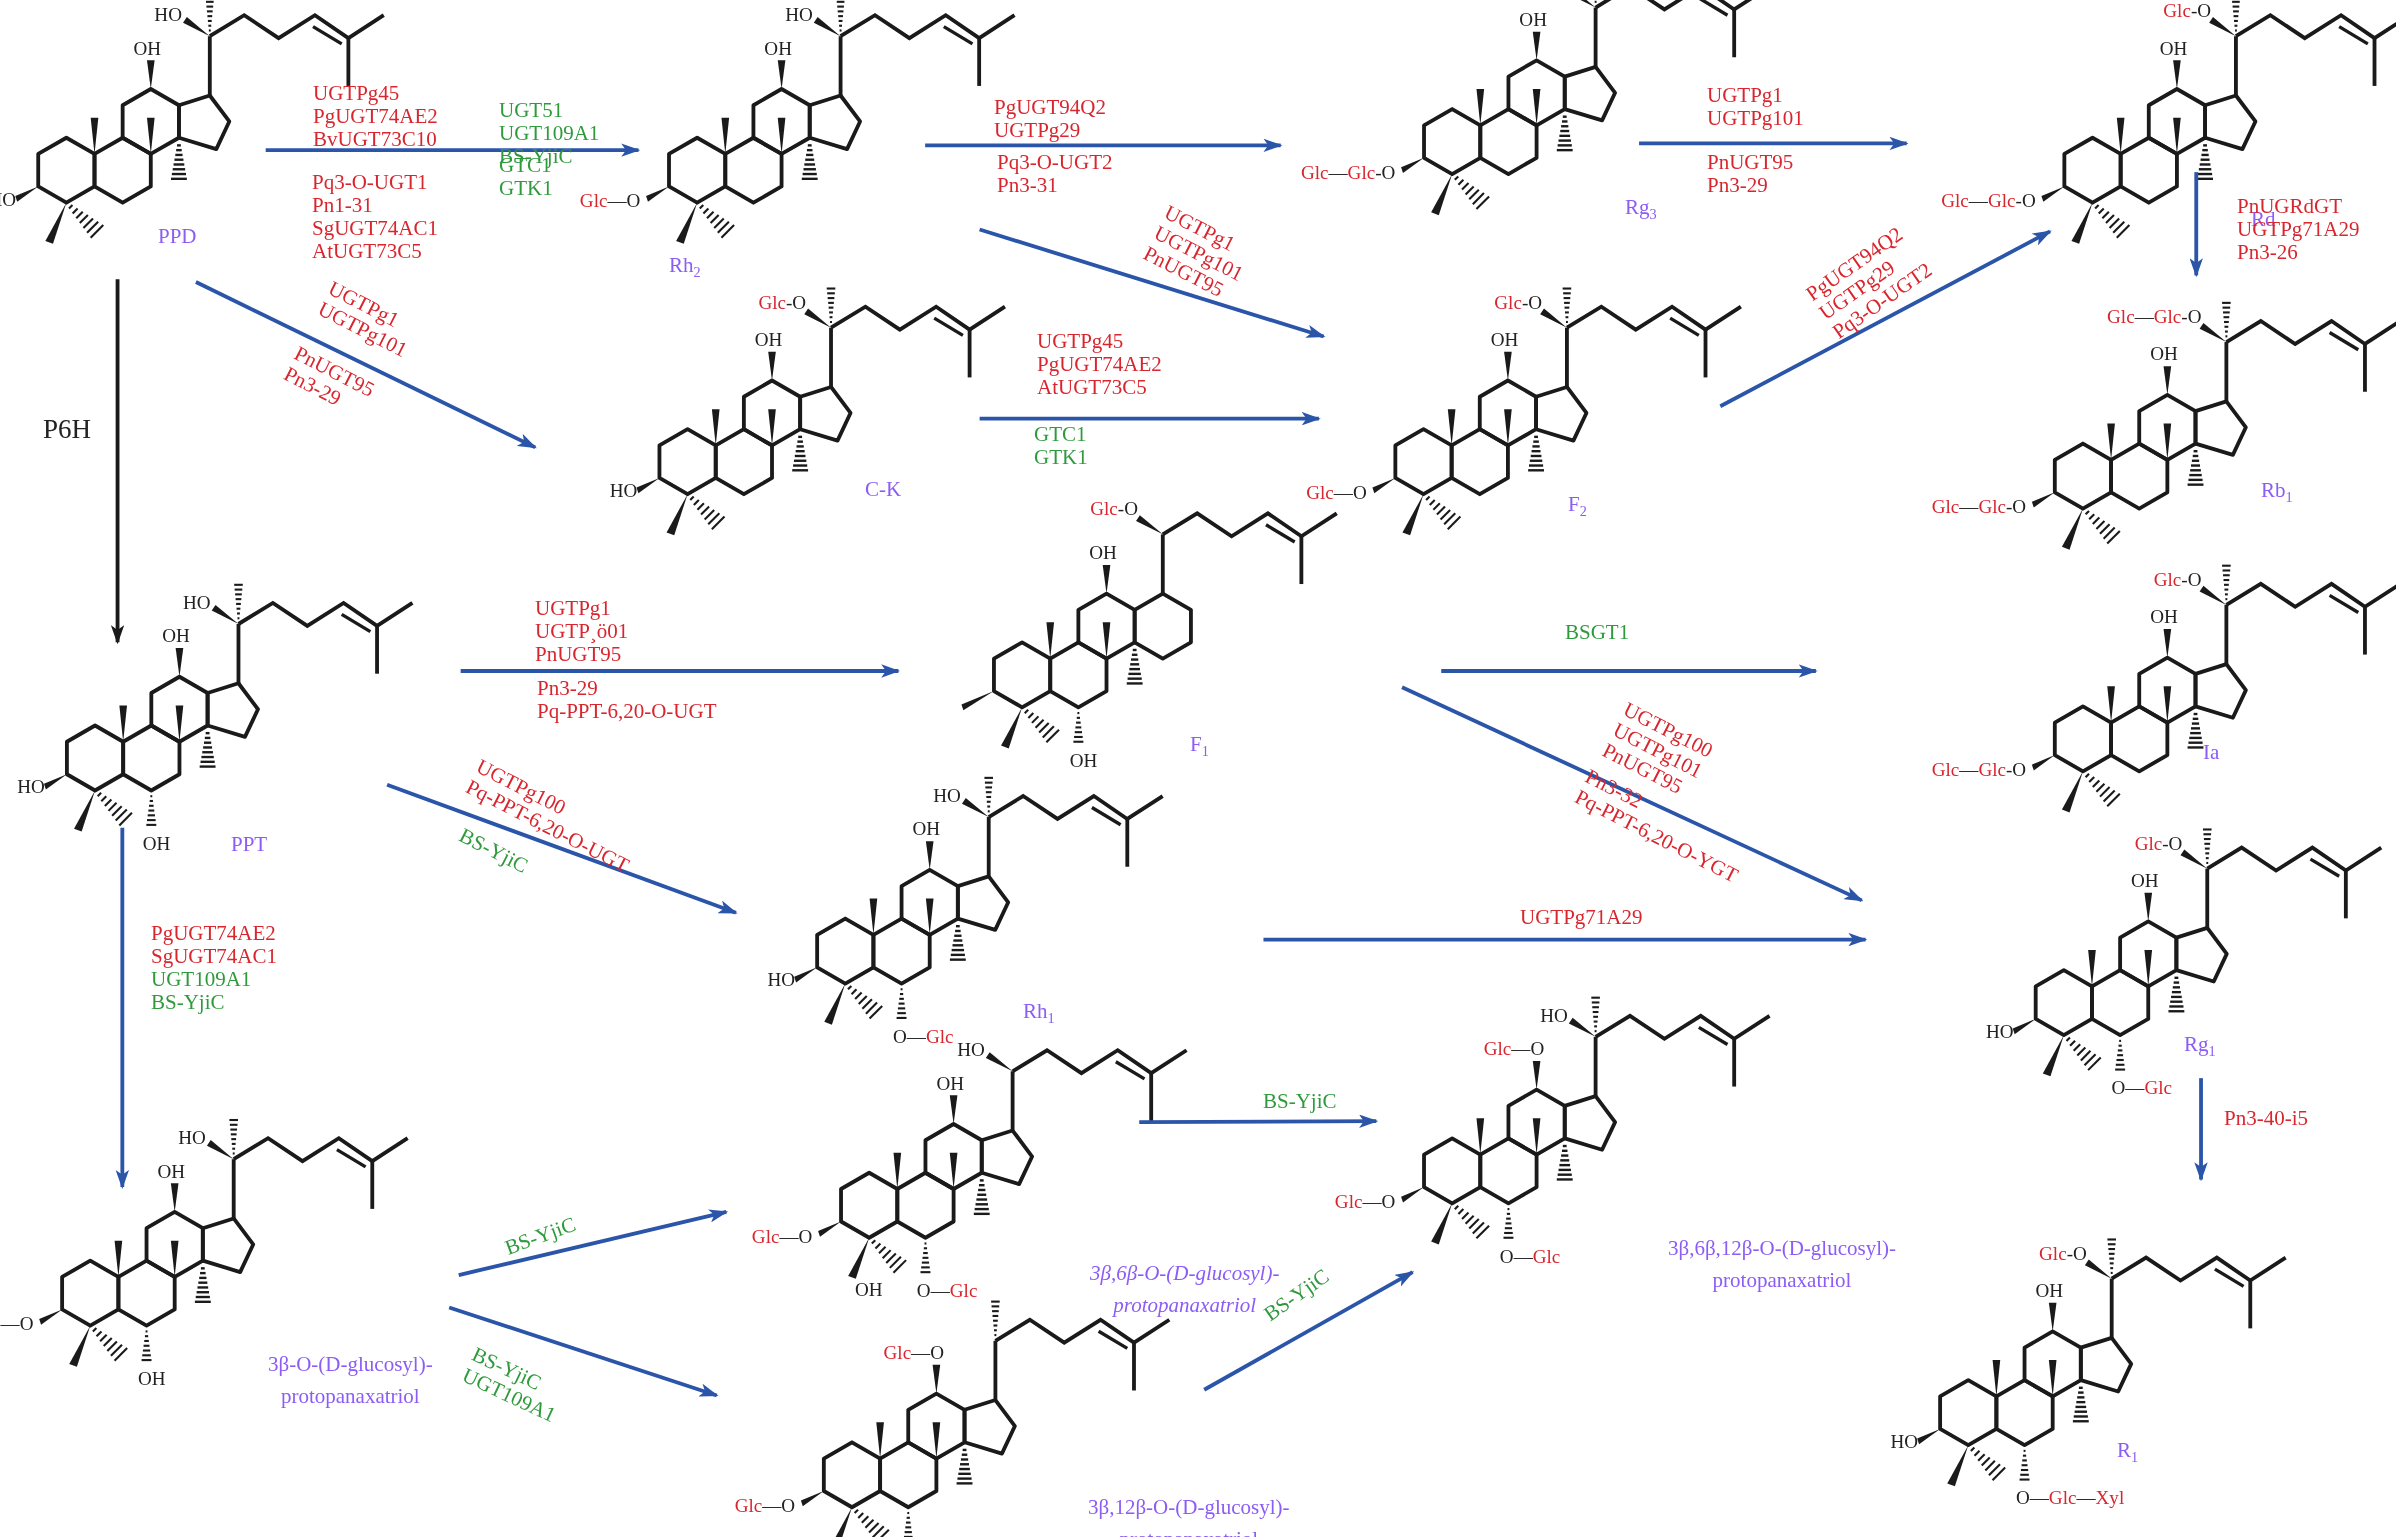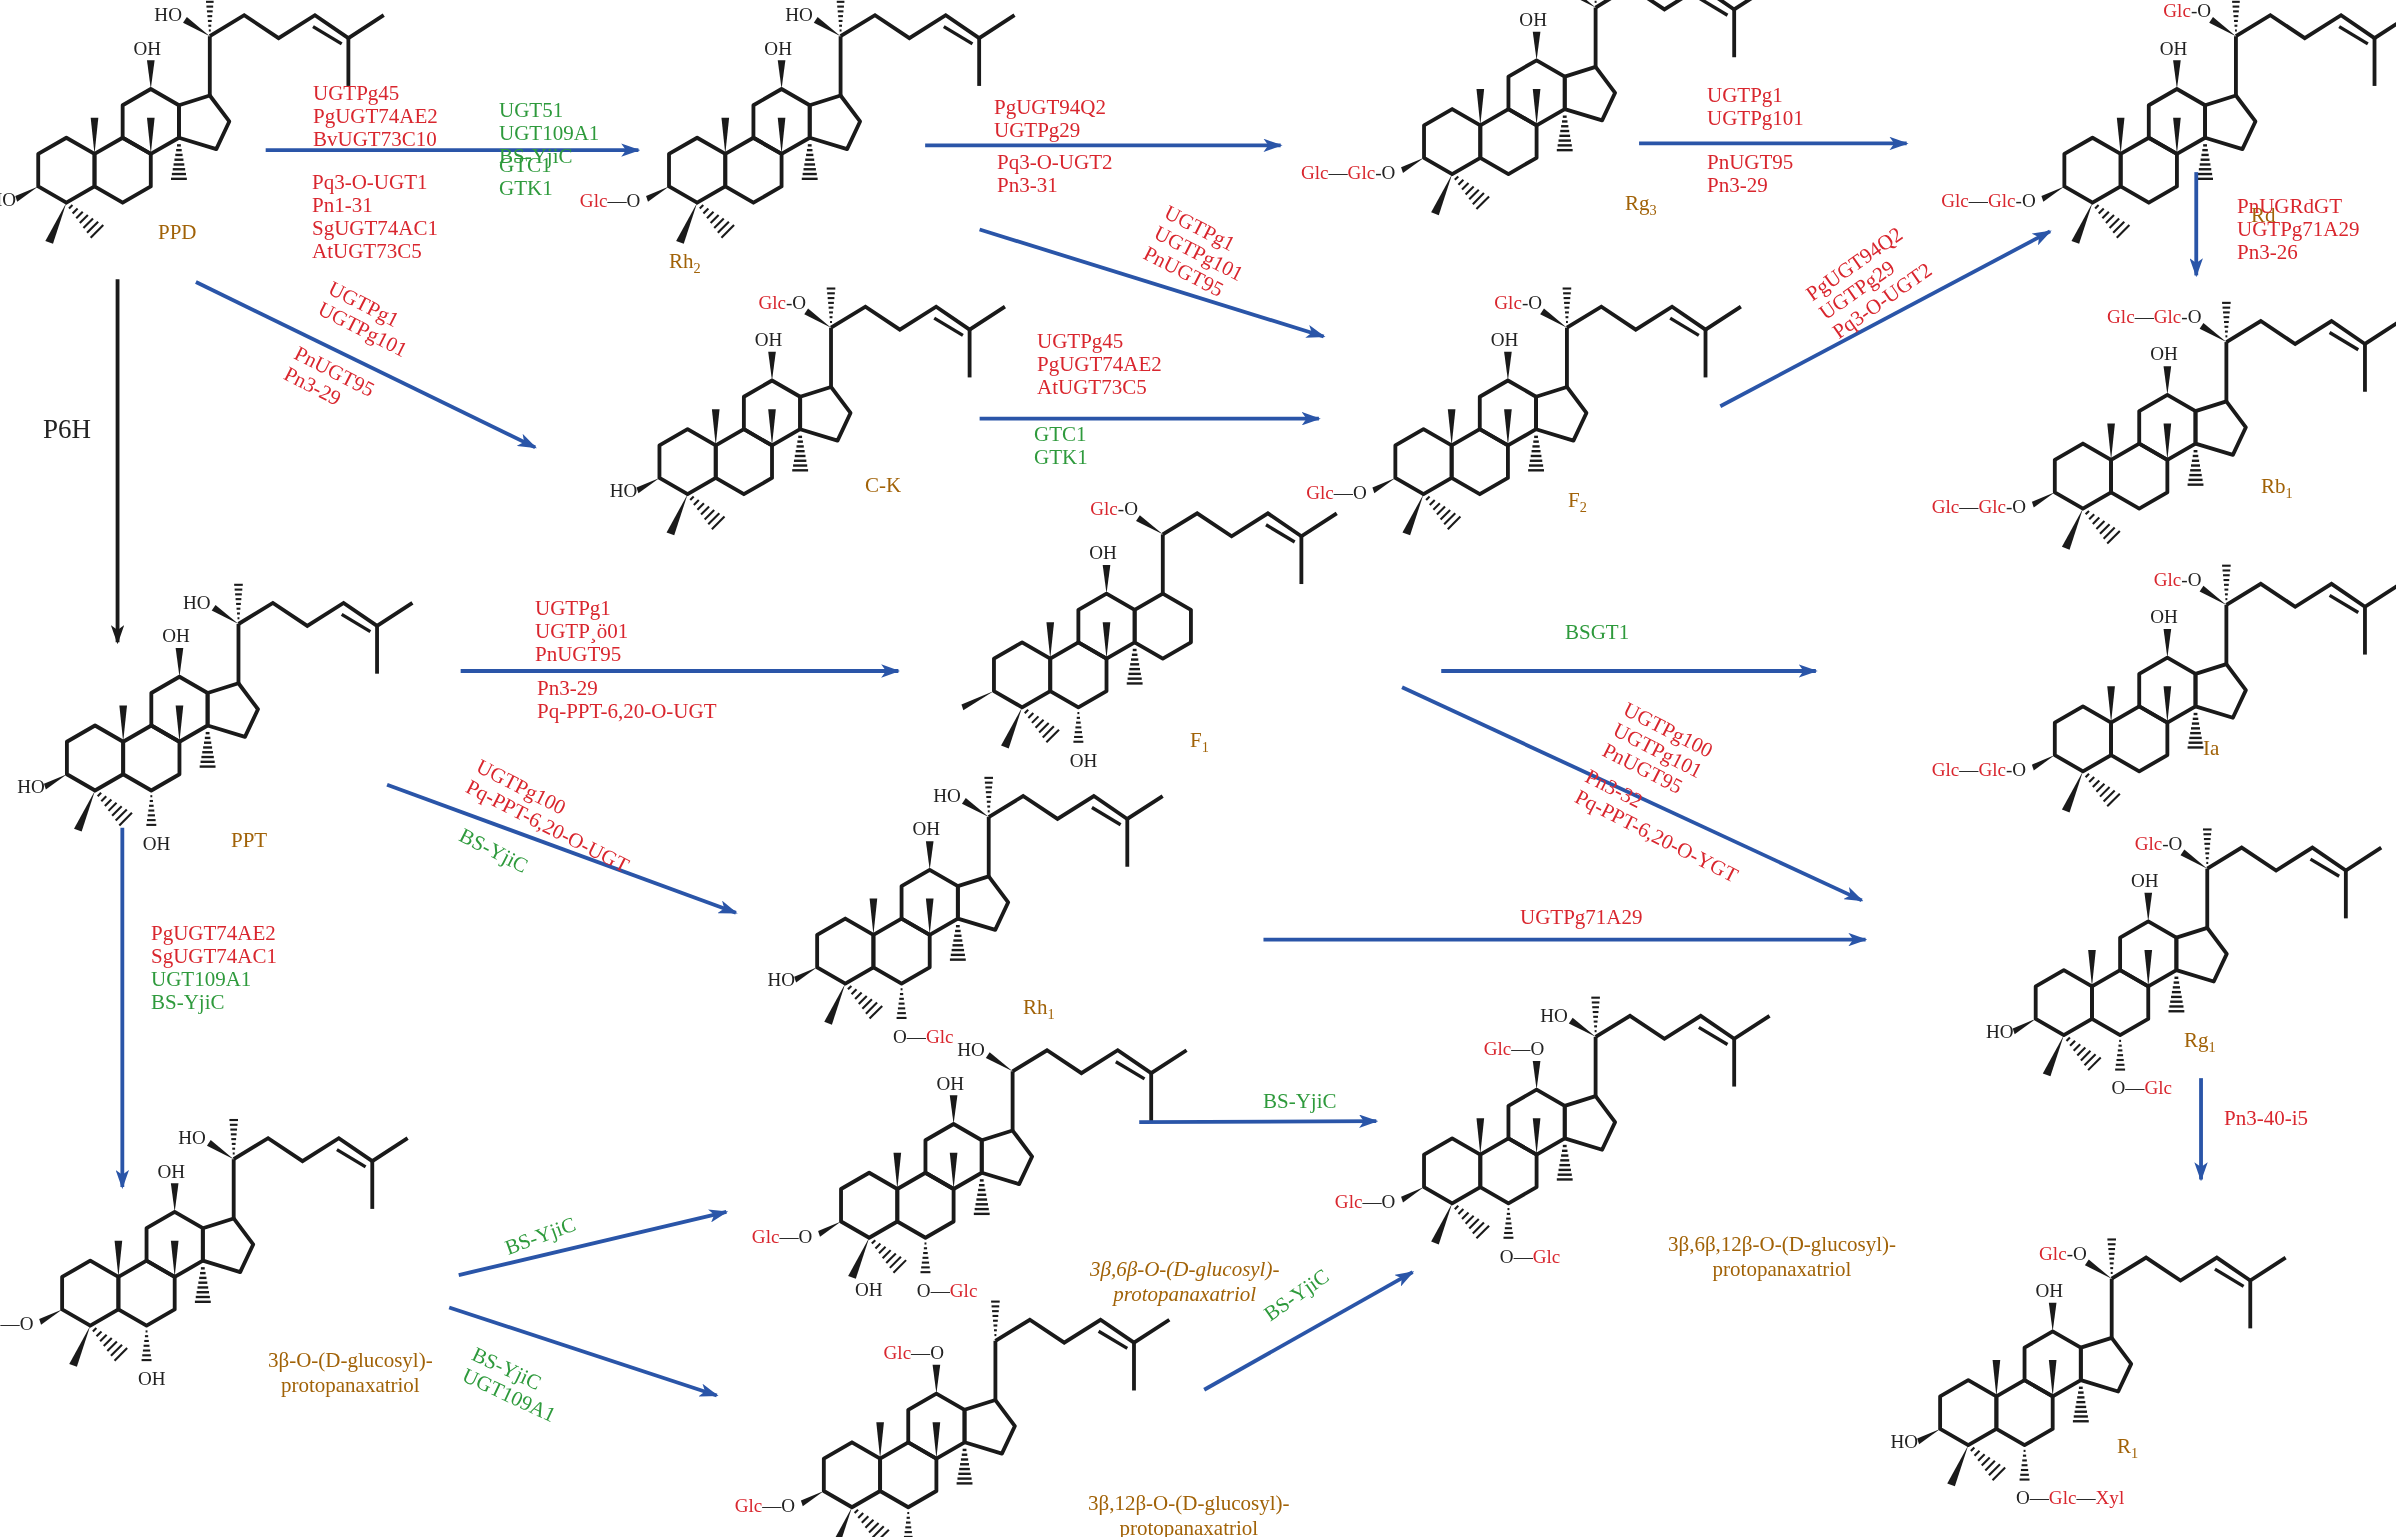--- a/index.html
+++ b/index.html
@@ -4,22 +4,22 @@
 <style>
   html, body { margin:0; padding:0; background:#ffffff; }
   body { width:2396px; height:1537px; position:relative; overflow:hidden;
          font-family:"Liberation Serif", "DejaVu Serif", serif; }
   #canvas { position:absolute; left:0; top:0; width:2396px; height:1537px; }
   .enz { position:absolute; white-space:nowrap; font-size:21px; line-height:23px;
          font-family:"Liberation Serif", "DejaVu Serif", serif; transform-origin:0 0; }
   .enz div { white-space:nowrap; }
   .red { color:#d9262e; }
   .green { color:#2e9a3c; }
-  .cname { position:absolute; font-size:21px; color:#a16207; white-space:nowrap; text-align:center;
-           font-family:"Liberation Serif", "DejaVu Serif", serif; line-height:25px; }
+  .cname { position:absolute; font-size:21px; color:#8b5cf6; white-space:nowrap; text-align:center;
+           font-family:"Liberation Serif", "DejaVu Serif", serif; line-height:32px; }
   .p6h { position:absolute; font-size:27px; color:#222; font-family:"Liberation Serif", serif; }
 </style>
 </head>
 <body>
 
 <svg id="canvas" width="2396" height="1537" viewBox="0 0 2507 1608" xmlns="http://www.w3.org/2000/svg">
   <defs>
     <marker id="blueHead" viewBox="0 0 20 14" refX="18" refY="7" markerWidth="20" markerHeight="14" markerUnits="userSpaceOnUse" orient="auto">
       <path d="M0,0 L20,7 L0,14 L5,7 Z" fill="#2a55a8"></path>
     </marker>

